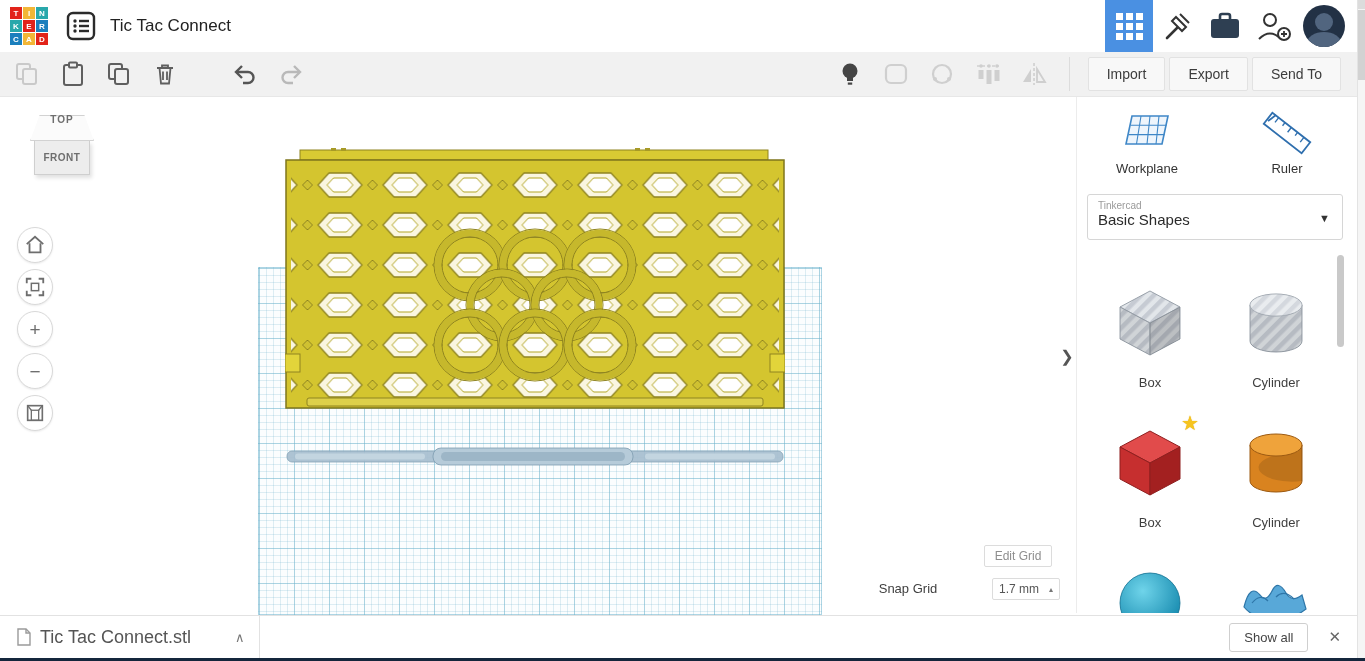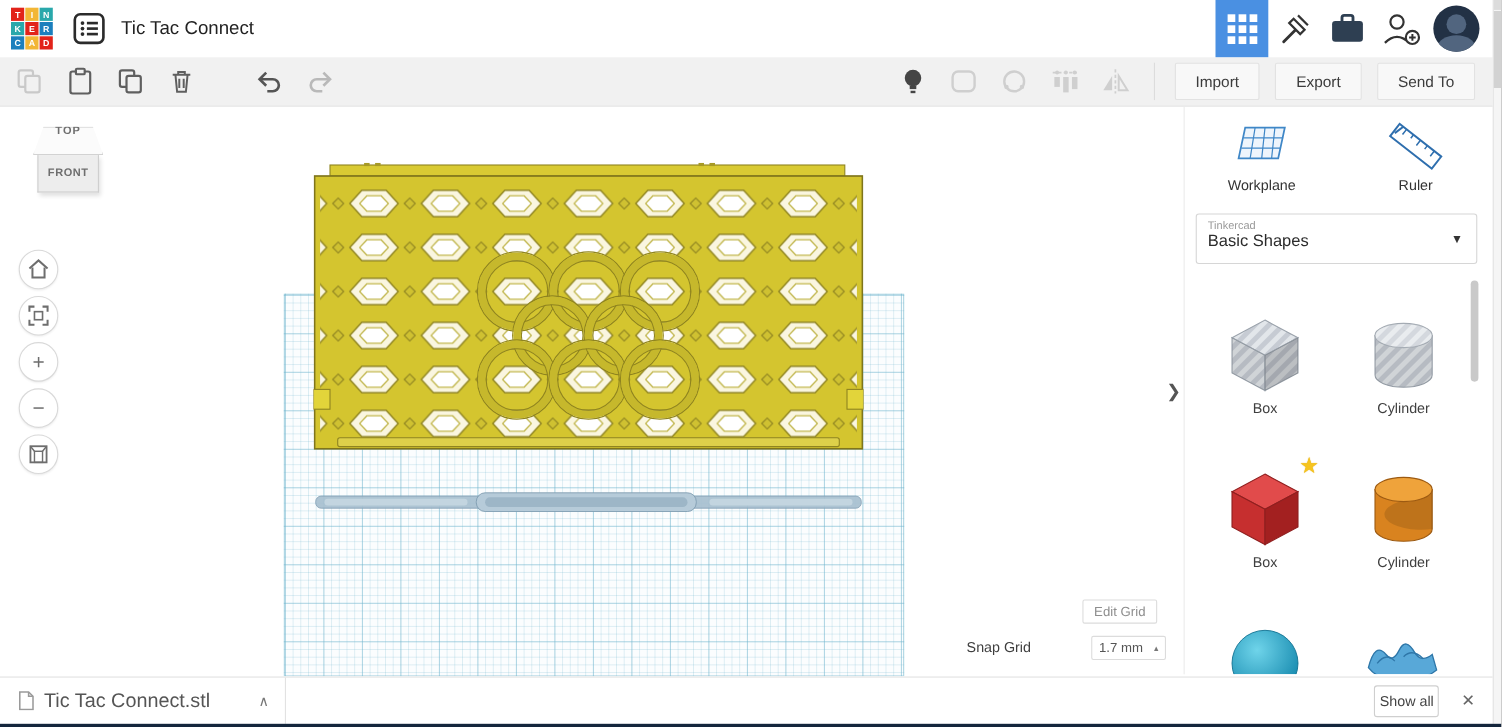--- a/index.html
+++ b/index.html
@@ -21,21 +21,21 @@
   .avatar{width:42px;height:42px;border-radius:50%;background:#223145;margin:0 12px 0 6px;position:relative;overflow:hidden;cursor:pointer}
   .avatar .head{position:absolute;left:12px;top:8px;width:18px;height:18px;border-radius:50%;background:#51657f}
   .avatar .body{position:absolute;left:4px;top:27px;width:34px;height:22px;border-radius:50%;background:#51657f}
 
   
   .toolbar{position:absolute;left:0;top:52px;width:1357px;height:45px;background:#f1f1f1;display:flex;align-items:center;z-index:25;border-bottom:1px solid #e7e7e7}
   .tbtn{width:30px;height:30px;display:flex;align-items:center;justify-content:center;background:none;border:none;cursor:pointer}
   .tb-left{display:flex;align-items:center;gap:16px;margin-left:12px}
   .tb-gap{width:18px}
   .tb-mid{display:flex;align-items:center;gap:16px;margin-left:auto}
-  .tb-actions{display:flex;align-items:center;gap:14px;margin:0 16px 0 20px;padding-left:18px;border-left:1px solid #dcdcdc}
+  .tb-actions{display:flex;align-items:center;gap:4px;margin:0 16px 0 20px;padding-left:18px;border-left:1px solid #dcdcdc}
   .tb-actions button{background:#f8f8f8;border:1px solid #e2e2e2;border-radius:2px;padding:8px 18px;font-size:14px;color:#3c3c3c;font-family:inherit;cursor:pointer}
 
   
   .canvas{position:absolute;left:0;top:97px;width:1076px;height:518px;background:#fff;overflow:hidden}
   .workplane{position:absolute;left:258px;top:170px;width:564px;height:348px;background-color:#fbfdfe;
     background-image:
       linear-gradient(rgba(110,180,205,.45) 1px,transparent 1px),
       linear-gradient(90deg,rgba(110,180,205,.45) 1px,transparent 1px),
       linear-gradient(rgba(110,180,205,.22) 1px,transparent 1px),
       linear-gradient(90deg,rgba(110,180,205,.22) 1px,transparent 1px);
@@ -65,32 +65,32 @@
   .panel-tools{display:grid;grid-template-columns:1fr 1fr;padding-top:14px}
   .ptool{display:flex;flex-direction:column;align-items:center;gap:6px;cursor:pointer}
   .ptool .plabel{font-size:13px;color:#333}
   .panel-dd{position:absolute;left:10px;top:97px;right:14px;height:46px;border:1px solid #d6d6d6;border-radius:3px;padding:5px 10px;cursor:pointer;background:#fff}
   .dd-cat{font-size:10px;color:#9a9a9a}
   .dd-val{font-size:15px;color:#2b2b2b;margin-top:0}
   .dd-caret{position:absolute;right:12px;top:17px;font-size:11px;color:#333}
   .shapes{position:absolute;left:10px;right:18px;top:172px;bottom:0;display:grid;grid-template-columns:1fr 1fr;grid-auto-rows:140px;overflow:hidden}
   .shape-tile{display:flex;flex-direction:column;align-items:center;cursor:pointer;position:relative}
   .shape-tile .sicon{margin-top:12px;width:80px;height:80px;display:flex;align-items:center;justify-content:center}
-  .shape-tile .slabel{font-size:13px;color:#3f3f3f;margin-top:2px}
+  .shape-tile .slabel{font-size:13px;color:#3f3f3f;margin-top:14px}
   .star-badge{position:absolute;right:14px;top:2px;font-size:20px;color:#f6c41f;text-shadow:0 0 1px #d89f00}
   .panel-scroll{position:absolute;right:13px;top:158px;width:7px;height:92px;background:#c9c9c9;border-radius:4px;cursor:pointer}
   .panel-collapse{position:absolute;left:1058px;top:340px;width:18px;height:32px;display:flex;align-items:center;justify-content:center;font-size:16px;color:#555;cursor:pointer;z-index:12;background:none;border:none}
 
   
   .bottombar{position:absolute;left:0;top:615px;width:1357px;height:43px;background:#fff;border-top:1px solid #e2e2e2;display:flex;align-items:center;z-index:30}
   .file-group{display:flex;align-items:center;padding:0 14px 0 16px;height:100%;cursor:pointer}
   .file-name{font-size:18px;color:#555;margin-left:8px;margin-right:44px}
   .file-chevron{font-size:13px;color:#777}
   .bb-sep{width:1px;height:100%;background:#e2e2e2}
-  .show-all{margin-left:auto;background:#fff;border:1px solid #cfcfcf;border-radius:3px;padding:6px 4px;font-size:13px;color:#444;font-family:inherit;cursor:pointer}
+  .show-all{margin-left:auto;background:#fff;border:1px solid #cfcfcf;border-radius:3px;padding:6px 14px;font-size:13px;color:#444;font-family:inherit;cursor:pointer}
   .bb-close{background:none;border:none;font-size:15px;color:#666;margin:0 16px 0 20px;cursor:pointer}
   .bottom-strip{position:absolute;left:0;top:658px;width:1365px;height:3px;background:#14263c;z-index:40}
 
   
   .win-scroll{position:absolute;right:0;top:0;width:8px;height:658px;background:#f5f5f5;border-left:1px solid #e3e3e3;z-index:35}
   .win-scroll .arrow{width:8px;height:9px;background:#dcdcdc}
   .win-scroll .thumb{width:8px;height:70px;background:#d2d2d2;margin-top:1px}
 </style>
 </head>
 <body>

